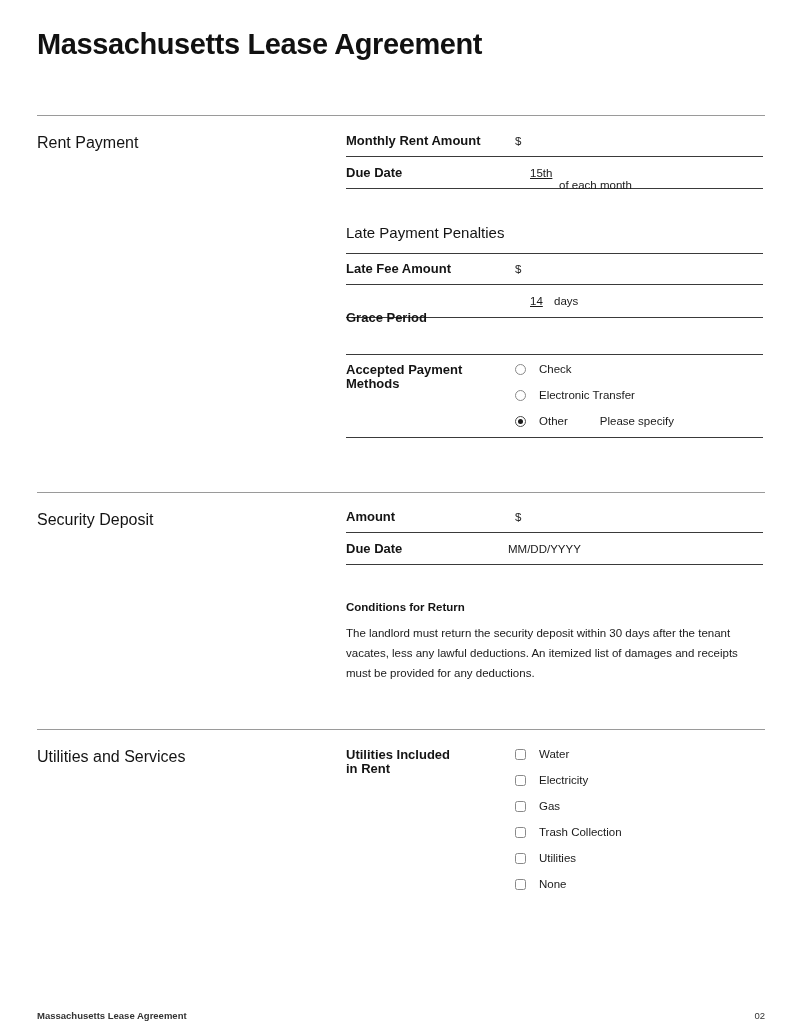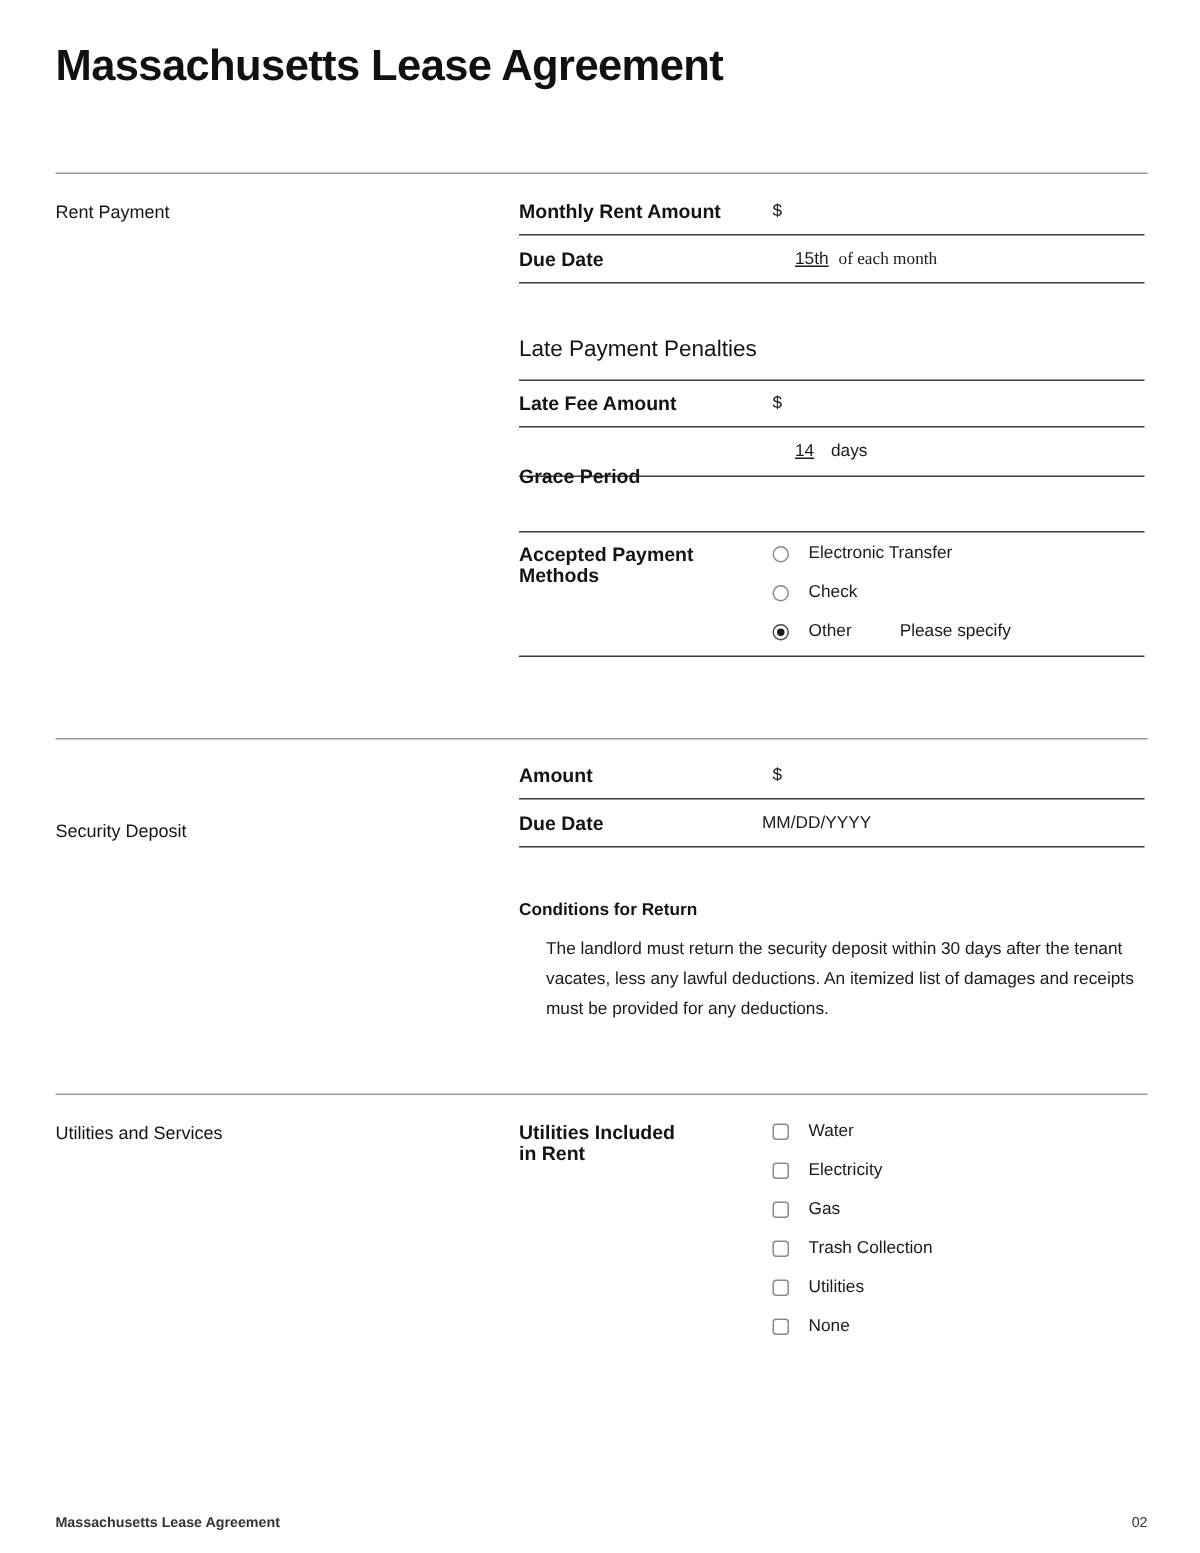--- a/index.html
+++ b/index.html
@@ -38,21 +38,21 @@
   .section-rule {
     position: absolute;
     left: 37px;
     width: 728px;
     height: 1px;
     background: #9a9a9a;
   }
   .section-title {
     position: absolute;
     left: 37px;
-    font-size: 12px;
+    font-size: 16px;
     font-weight: 400;
     color: #141414;
     white-space: nowrap;
   }
 
   
   .field-row {
     position: absolute;
     left: 346px;
     width: 417px;
@@ -152,21 +152,20 @@
     white-space: nowrap;
   }
   .para-body {
     position: absolute;
     left: 346px;
     width: 392px;
     font-size: 11.5px;
     font-weight: 400;
     line-height: 20px;
     color: #1a1a1a;
-    margin-left: 18px;
   }
 
   
   .footer-left {
     position: absolute;
     left: 37px;
     top: 1010px;
     font-size: 9.5px;
     font-weight: bold;
     color: #333333;
@@ -195,21 +194,21 @@
     <div class="section-title" style="top:134px;">Rent Payment</div>
 
     <div class="field-row" style="top:128px; height:29px;">
       <span class="field-label" style="top:6px;">Monthly Rent Amount</span>
       <span class="field-value val-dollar" style="top:6px;">$</span>
     </div>
 
     <div class="field-row" style="top:157px; height:32px;">
       <span class="field-label" style="top:9px;">Due Date</span>
       <span class="field-value val-text" style="top:9px;">15th</span>
-      <span class="field-value" style="top:9px; left:213px;font-family:Liberation Serif, serif;">of each month</span>
+      <span class="field-value" style="top:21px; left:213px;">of each month</span>
     </div>
 
     <div class="group-heading" style="top:224px;">Late Payment Penalties</div>
 
     <div class="sub-rule" style="top:253px;"></div>
 
     <div class="field-row" style="top:254px; height:31px;">
       <span class="field-label" style="top:8px;">Late Fee Amount</span>
       <span class="field-value val-dollar" style="top:8px;">$</span>
     </div>
@@ -221,40 +220,40 @@
     </div>
 
     <div class="sub-rule" style="top:354px;"></div>
 
     <div class="field-label" style="position:absolute; left:346px; top:363px; width:160px;">Accepted Payment
 Methods</div>
 
     <div class="choice-list" style="top:356px;">
       <div class="choice">
         <span class="radio-mark"></span>
+        <span class="choice-label">Check</span>
+      </div>
+      <div class="choice">
+        <span class="radio-mark"></span>
         <span class="choice-label">Electronic Transfer</span>
-      </div>
-      <div class="choice">
-        <span class="radio-mark"></span>
-        <span class="choice-label">Check</span>
       </div>
       <div class="choice">
         <span class="radio-mark checked"></span>
         <span class="choice-label">Other</span>
         <span class="choice-extra">Please specify</span>
       </div>
     </div>
 
     <div class="sub-rule" style="top:437px;"></div>
   </div>
 
   <div class="section">
 
     <div class="section-rule" style="top:492px;"></div>
-    <div class="section-title" style="top:511px;margin-top:36px;">Security Deposit</div>
+    <div class="section-title" style="top:511px;">Security Deposit</div>
 
     <div class="field-row" style="top:503px; height:30px;">
       <span class="field-label" style="top:7px;">Amount</span>
       <span class="field-value val-dollar" style="top:7px;">$</span>
     </div>
 
     <div class="field-row" style="top:533px; height:32px;">
       <span class="field-label" style="top:9px;">Due Date</span>
       <span class="field-value val-plain" style="top:9px;">MM/DD/YYYY</span>
     </div>

